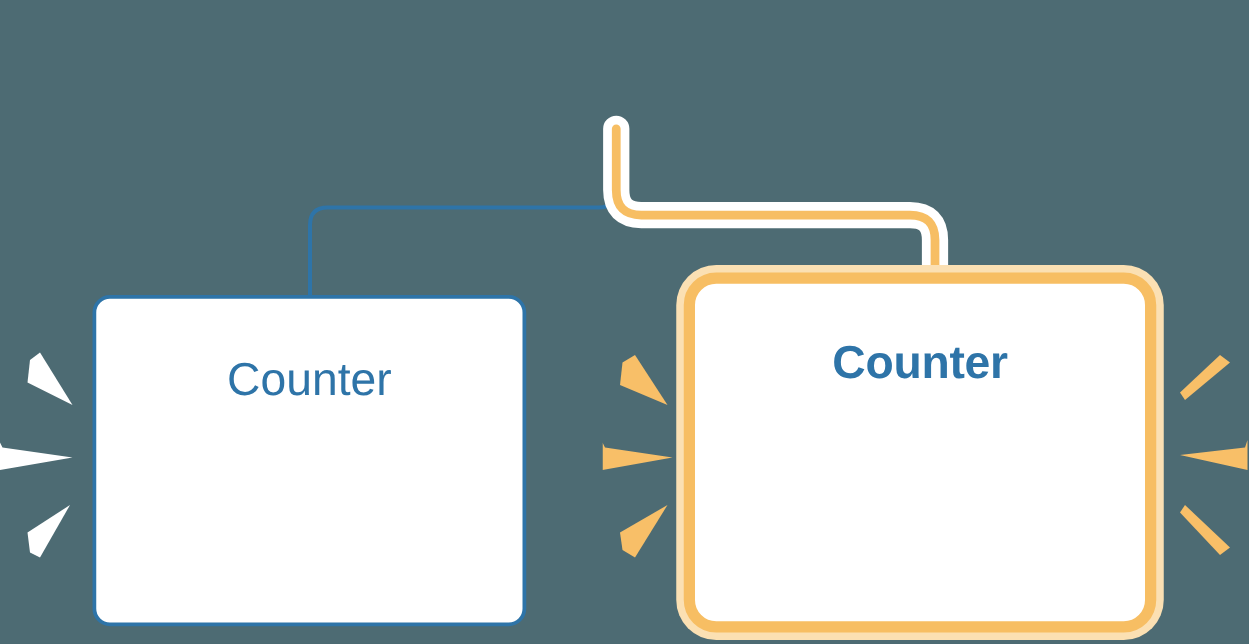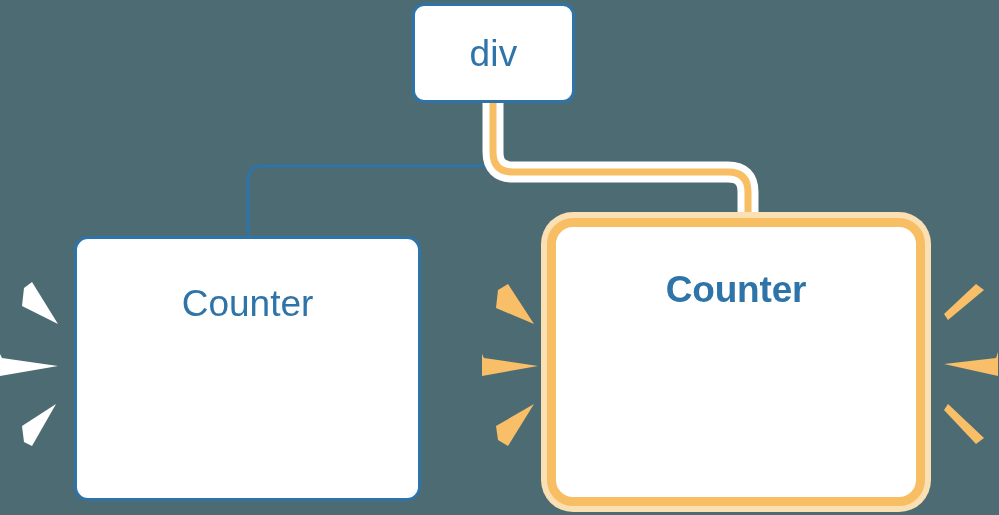--- a/index.html
+++ b/index.html
@@ -170,23 +170,20 @@
     <polygon points="0,74 0,96 56,86 2,78" fill="#f8bf68"></polygon>
     <polygon points="14,146 52,124 26,166 16,160" fill="#f8bf68"></polygon>
   </svg>
 
   <svg class="rays" style="left:936px; top:280px; width:64px; height:170px;" viewBox="0 0 64 170">
     <polygon points="40,4 48,10 12,40 8,34" fill="#f8bf68"></polygon>
     <polygon points="62,72 62,96 8,84 60,78" fill="#f8bf68"></polygon>
     <polygon points="8,130 12,124 48,158 40,164" fill="#f8bf68"></polygon>
   </svg>
 
-  <div class="node node-div">
-    <span class="node-title">div</span>
-  </div>
 
   <div class="node node-counter-left">
     <span class="node-title">Counter</span>
   </div>
 
   <div class="state-pill pill-left">
     <span class="pill-key">count</span>
     <span class="pill-val">0</span>
   </div>
 

